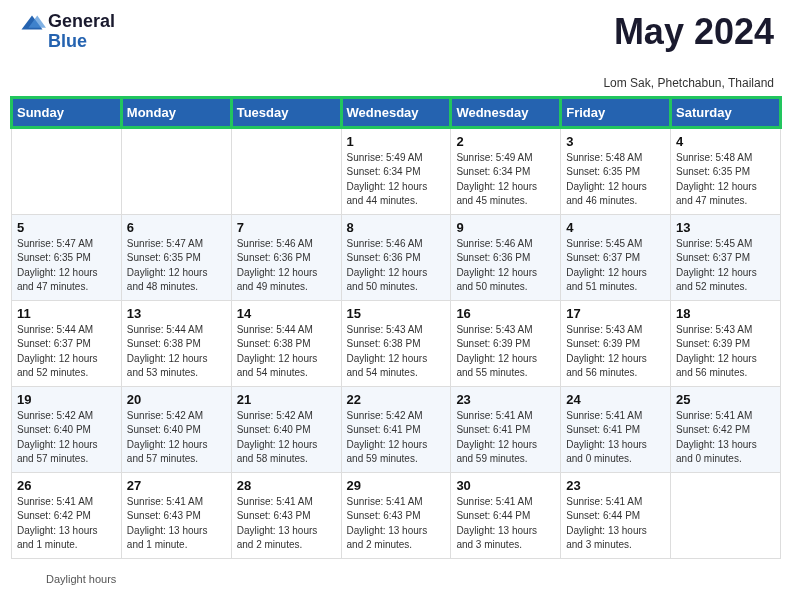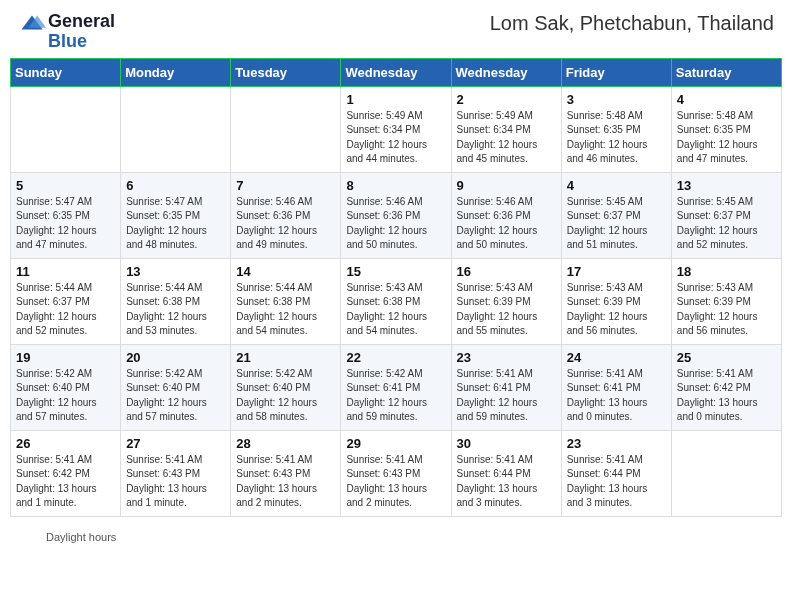--- a/index.html
+++ b/index.html
@@ -42,38 +42,39 @@
     .title-section {
       text-align: right;
     }
     .month-year {
       font-size: 36px;
       font-weight: bold;
       color: #1a1a2e;
       line-height: 1.1;
     }
     .location {
-      font-size: 20px;
+      font-size: 12px;
       color: #333;
+      margin-top: 24px;
     }
     .calendar-wrapper {
       padding: 0 10px 10px 10px;
     }
     table {
       width: 100%;
       border-collapse: collapse;
     }
     thead tr th {
       background-color: #2563b0;
       color: #fff;
       font-size: 13px;
       font-weight: bold;
       padding: 6px 4px;
       text-align: left;
-      border: 1px solid #22c55e;
+      border: 3px solid #22c55e;
     }
     tbody tr {
       border-bottom: 1px solid #ccc;
     }
     tbody tr td {
       vertical-align: top;
       padding: 5px 5px 5px 5px;
       font-size: 10.5px;
       color: #222;
       border: 1px solid #ddd;
@@ -116,20 +117,21 @@
     <svg class="logo-icon" viewBox="0 0 32 32" xmlns="http://www.w3.org/2000/svg">
       <polygon points="16,4 28,20 4,20" fill="#2563b0"></polygon>
       <polygon points="22,4 32,18 12,18" fill="#4a90d9" opacity="0.7"></polygon>
     </svg>
     <div class="logo-text">
       <span class="logo-general">General</span>
       <span class="logo-blue">Blue</span>
     </div>
   </div>
   <div class="title-section">
+    <div class="month-year">May 2024</div>
     <div class="location">Lom Sak, Phetchabun, Thailand</div>
   </div>
 </div>
 
 <div class="calendar-wrapper">
   <table>
     <thead>
       <tr>
       <th>Sunday</th>
           <th>Monday</th>

